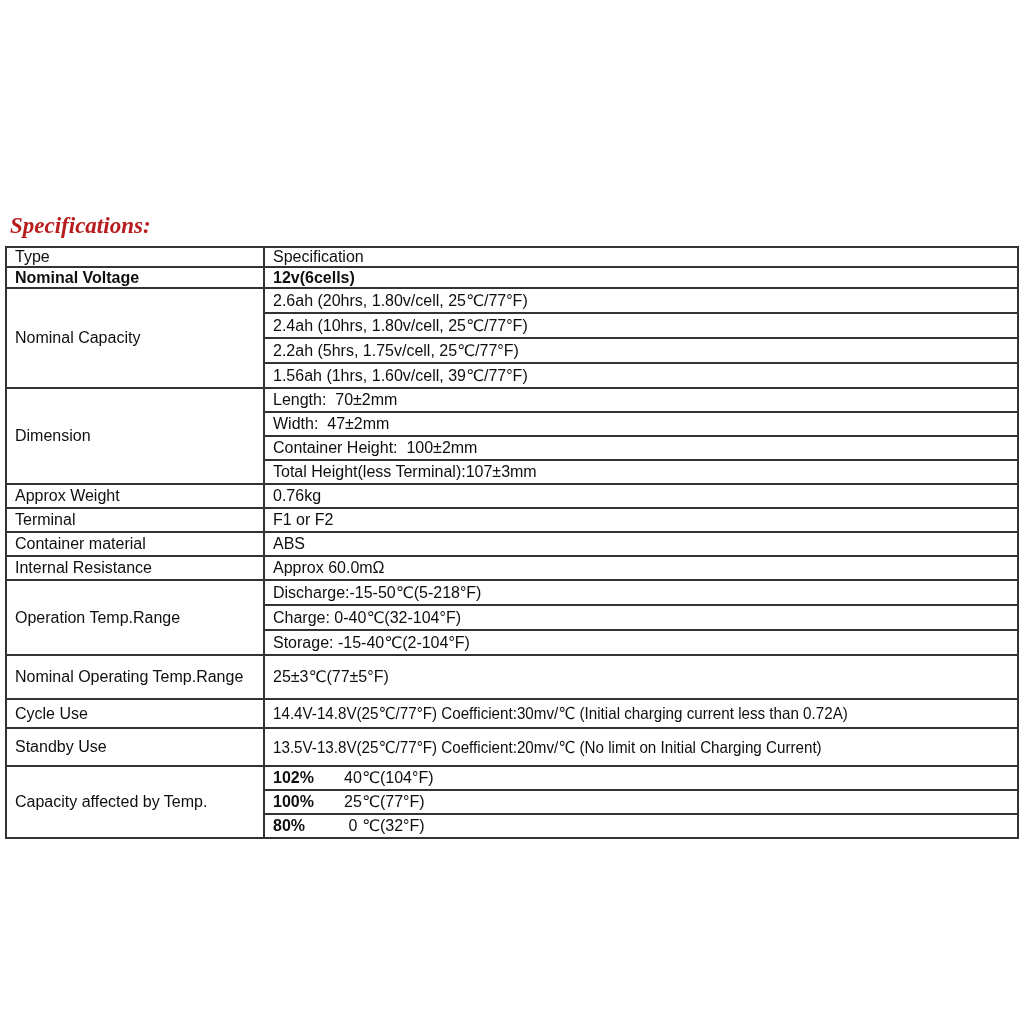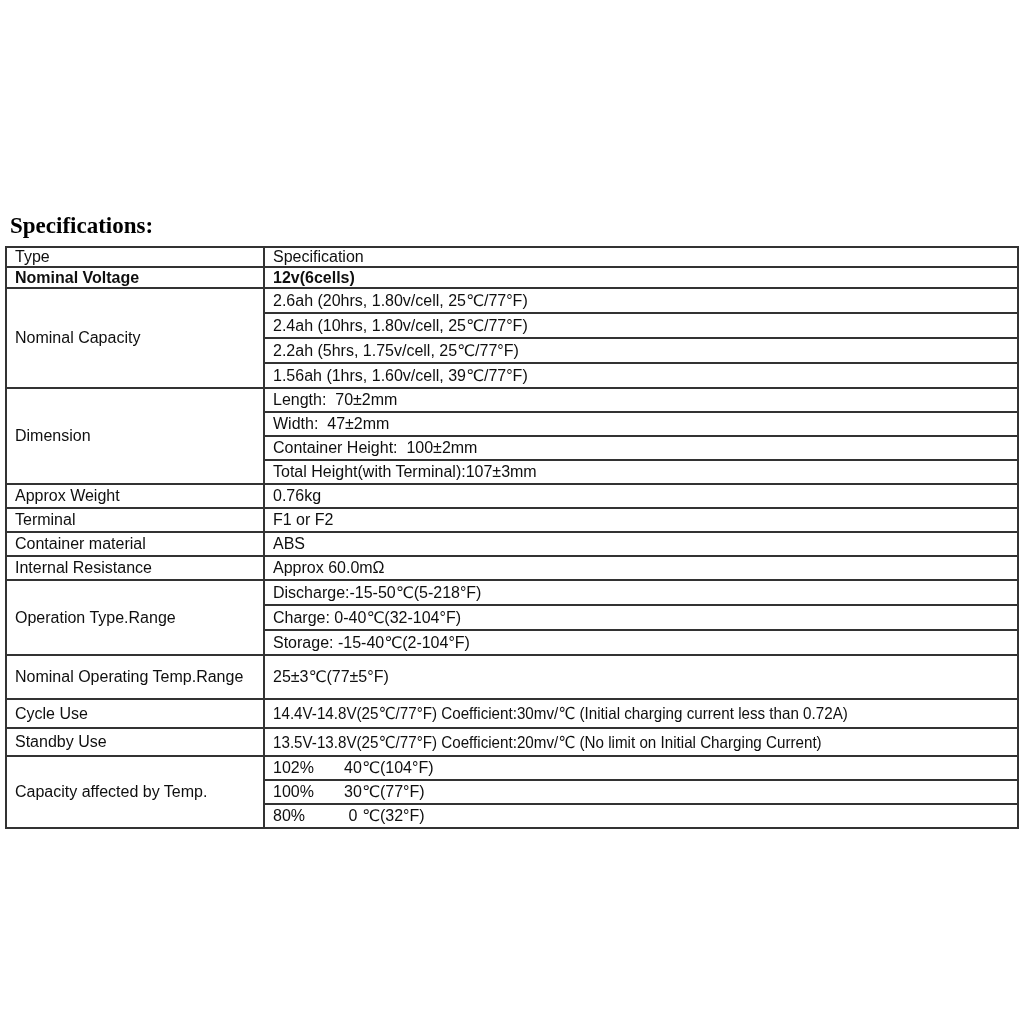--- a/index.html
+++ b/index.html
@@ -14,21 +14,22 @@
     color: #000000;
   }
   .title {
     position: absolute;
     left: 10px;
     top: 212px;
     font-family: "Liberation Serif", "DejaVu Serif", serif;
     font-weight: bold;
     font-size: 23px;
     line-height: 1.2;
-    color: #000000;
+    color: #b91c1c;
+    font-style: italic;
   }
   table.spec {
     position: absolute;
     left: 5px;
     top: 246px;
     width: 1014px;
     border-collapse: collapse;
     table-layout: fixed;
     font-size: 16px;
     color: #0f0f0f;
@@ -42,28 +43,28 @@
     line-height: 1.1;
   }
   col.c1 { width: 258px; }
   tr { height: 24px; }
   tr.h-header { height: 20px; }
   tr.h-nv { height: 21px; font-weight: bold; }
   tr.h-cap { height: 25px; }
   tr.h-op { height: 25px; }
   tr.h-not { height: 44px; }
   tr.h-cycle { height: 29px; }
-  tr.h-standby { height: 28px; border-radius: 13px; }
+  tr.h-standby { height: 38px; border-radius: 13px; }
   .condensed {
     display: inline-block;
     font-size: 16.5px;
     transform: scaleX(0.92);
     transform-origin: 0 50%;
   }
-  .cap-pct { display: inline-block; width: 71px; }
+  .cap-pct { display: inline-block; width: 71px; font-weight: bold; }
   .cap-num { display: inline-block; width: 18px; text-align: center; }
 </style>
 </head>
 <body>
 
 <div class="page">
 
   <h1 class="title">Specifications:</h1>
 
   <table class="spec">
@@ -101,21 +102,21 @@
       <td rowspan="4">Dimension</td>
       <td>Length:  70±2mm</td>
     </tr>
     <tr>
       <td>Width:  47±2mm</td>
     </tr>
     <tr>
       <td>Container Height:  100±2mm</td>
     </tr>
     <tr>
-      <td>Total Height(with Terminal):107±3mm</td>
+      <td>Total Height(less Terminal):107±3mm</td>
     </tr>
 
     <tr>
       <td>Approx Weight</td>
       <td>0.76kg</td>
     </tr>
 
     <tr>
       <td>Terminal</td>
       <td>F1 or F2</td>
@@ -125,21 +126,21 @@
       <td>Container material</td>
       <td>ABS</td>
     </tr>
 
     <tr>
       <td>Internal Resistance</td>
       <td>Approx 60.0mΩ</td>
     </tr>
 
     <tr class="h-op">
-      <td rowspan="3">Operation Type.Range</td>
+      <td rowspan="3">Operation Temp.Range</td>
       <td>Discharge:-15-50℃(5-218°F)</td>
     </tr>
     <tr class="h-op">
       <td>Charge: 0-40℃(32-104°F)</td>
     </tr>
     <tr class="h-op">
       <td>Storage: -15-40℃(2-104°F)</td>
     </tr>
 
     <tr class="h-not">
@@ -155,21 +156,21 @@
     <tr class="h-standby">
       <td>Standby Use</td>
       <td><span class="condensed">13.5V-13.8V(25℃/77°F) Coefficient:20mv/℃ (No limit on Initial Charging Current)</span></td>
     </tr>
 
     <tr>
       <td rowspan="3">Capacity affected by Temp.</td>
       <td><span class="cap-pct">102%</span><span class="cap-num">40</span><span>℃(104°F)</span></td>
     </tr>
     <tr>
-      <td><span class="cap-pct">100%</span><span class="cap-num">30</span><span>℃(77°F)</span></td>
+      <td><span class="cap-pct">100%</span><span class="cap-num">25</span><span>℃(77°F)</span></td>
     </tr>
     <tr>
       <td><span class="cap-pct">80%</span><span class="cap-num">0</span><span>℃(32°F)</span></td>
     </tr>
 
   </tbody>
     </table>
 </div>
 
 </body></html>

